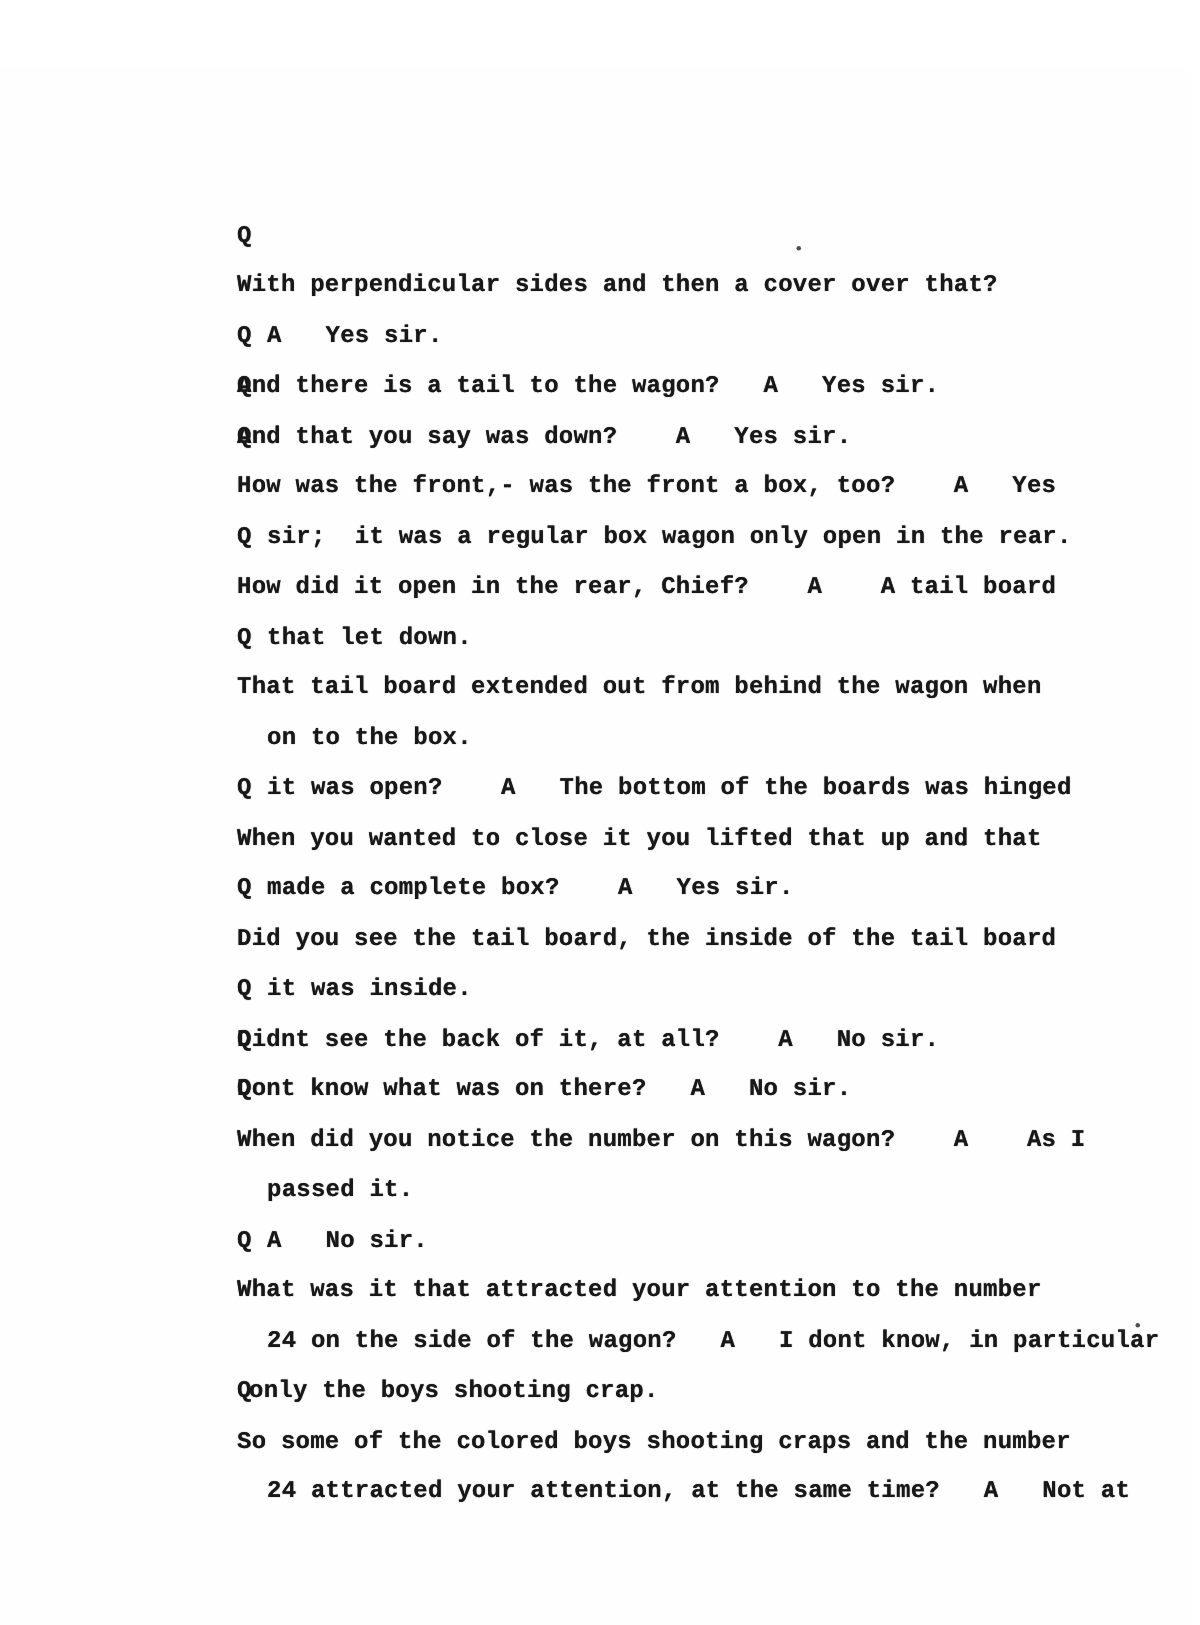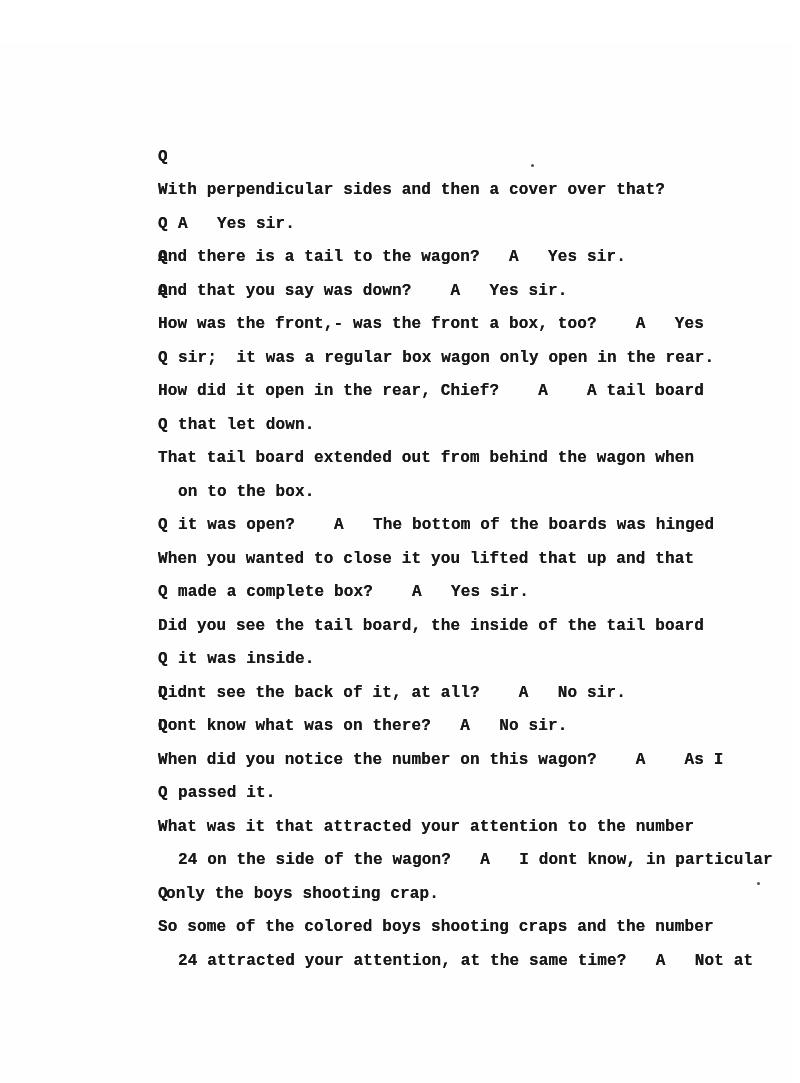--- a/index.html
+++ b/index.html
@@ -167,20 +167,24 @@
         <span class="marker">Q</span>
         <span class="text">When did you notice the number on this wagon?    A    As I</span>
       </div>
 
       <div class="line cont">
         
         <span class="text">passed it.</span>
       </div>
 
 
+      <div class="line cont">
+        
+        <span class="text">A   No sir.</span>
+      </div>
 
       <div class="line q">
         <span class="marker">Q</span>
         <span class="text">What was it that attracted your attention to the number</span>
       </div>
 
       <div class="line cont">
         
         <span class="text">24 on the side of the wagon?   A   I dont know, in particular</span>
       </div>

